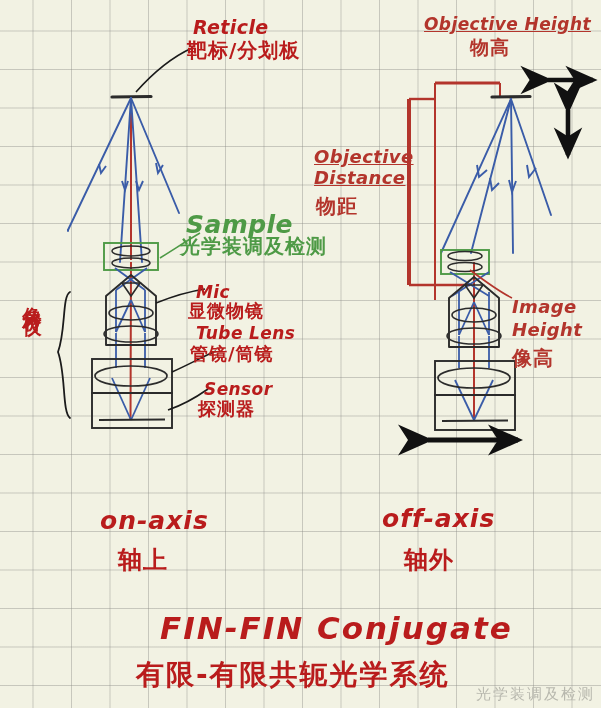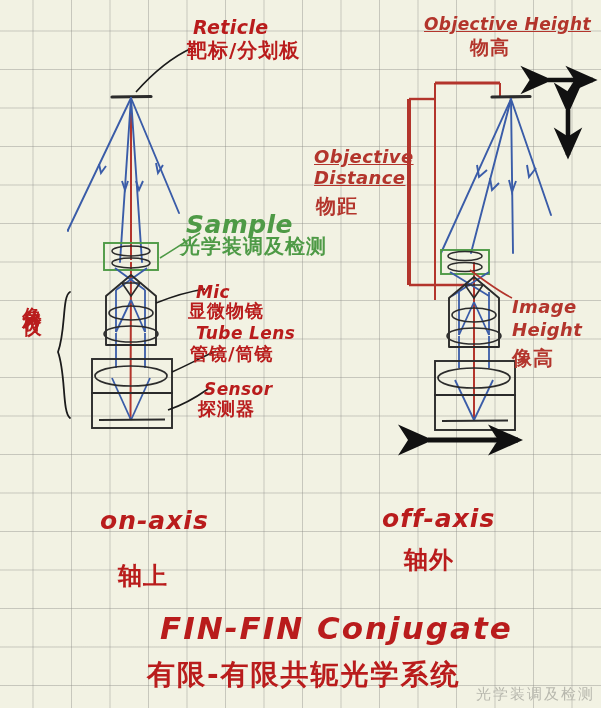--- a/index.html
+++ b/index.html
@@ -195,21 +195,21 @@
 <div class="hand en ink-red" style="left:424px;top:16px;font-size:17px;text-decoration:underline;">Objective Height</div>
 <div class="hand cn ink-red" style="left:470px;top:38px;font-size:19px;">物高</div>
 
 <div class="hand en ink-red" style="left:314px;top:146px;font-size:18px;width:86px;white-space:normal;line-height:1.18;text-decoration:underline;">Objective Distance</div>
 <div class="hand cn ink-red" style="left:316px;top:196px;font-size:20px;">物距</div>
 
 <div class="hand en ink-red" style="left:512px;top:296px;font-size:18px;width:74px;white-space:normal;line-height:1.25;">Image Height</div>
 <div class="hand cn ink-red" style="left:512px;top:348px;font-size:20px;">像高</div>
 
 <div class="hand big ink-black" style="left:100px;top:508px;font-size:25px;">on-axis</div>
-<div class="hand cn ink-black" style="left:118px;top:548px;font-size:24px;margin-top:16px;">轴上</div>
+<div class="hand cn ink-black" style="left:118px;top:548px;font-size:24px;">轴上</div>
 
 <div class="hand big ink-black" style="left:382px;top:506px;font-size:25px;">off-axis</div>
 <div class="hand cn ink-black" style="left:404px;top:548px;font-size:24px;">轴外</div>
 
 <div class="hand big ink-black" style="left:160px;top:612px;font-size:31px;letter-spacing:2px;">FIN-FIN Conjugate</div>
-<div class="hand cn ink-black" style="left:147px;top:660px;font-size:28px;letter-spacing:2px;">有限-有限共轭光学系统</div>
+<div class="hand cn ink-black" style="left:136px;top:660px;font-size:28px;letter-spacing:2px;">有限-有限共轭光学系统</div>
 
 <div id="watermark">光学装调及检测</div>
 
 </body></html>

